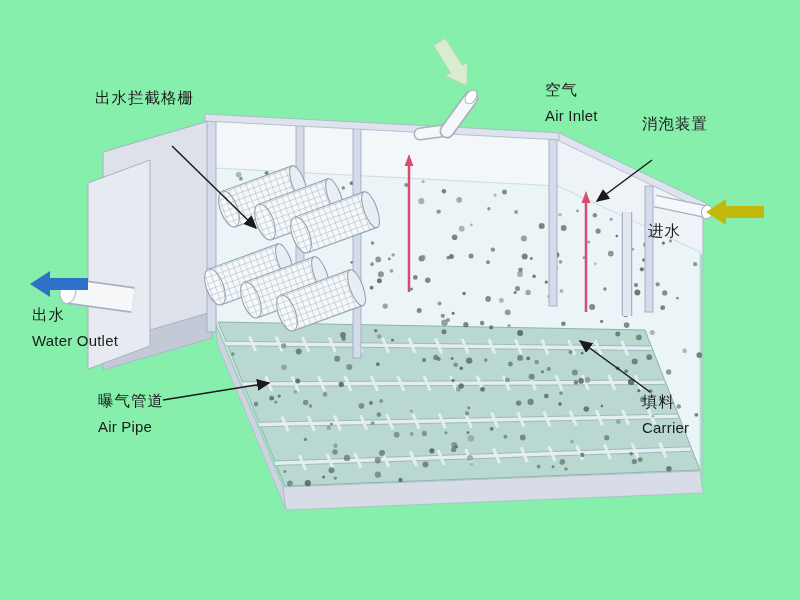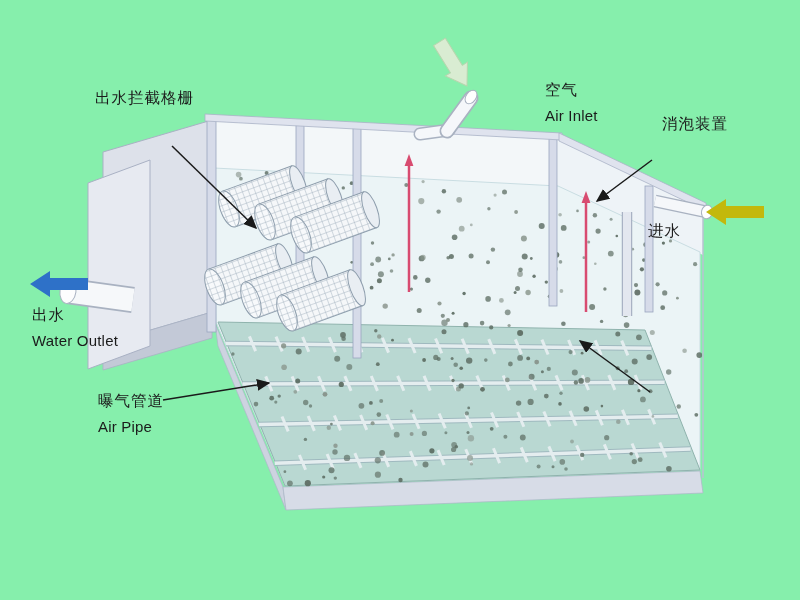--- a/index.html
+++ b/index.html
@@ -425,28 +425,32 @@
   </g>
 </svg>
 
 <div class="label" style="left:95px;top:84px;">
   <span class="zh">出水拦截格栅</span>
 </div>
 <div class="label" style="left:497px;top:76px;margin-left:48px;">
   <span class="zh">空气</span>
   <span class="en">Air Inlet</span>
 </div>
-<div class="label" style="left:642px;top:110px;margin-left:20px;">
+<div class="label" style="left:642px;top:110px;">
   <span class="zh">消泡装置</span>
 </div>
 <div class="label" style="left:648px;top:217px;">
   <span class="zh">进水</span>
 </div>
 <div class="label" style="left:98px;top:387px;">
   <span class="zh">曝气管道</span>
   <span class="en">Air Pipe</span>
 </div>
 <div class="label" style="left:32px;top:301px;">
   <span class="zh">出水</span>
   <span class="en">Water Outlet</span>
 </div>
+<div class="label" style="left:642px;top:388px;">
+  <span class="zh">填料</span>
+  <span class="en">Carrier</span>
+</div>
 
 </div>
 
 </body></html>

